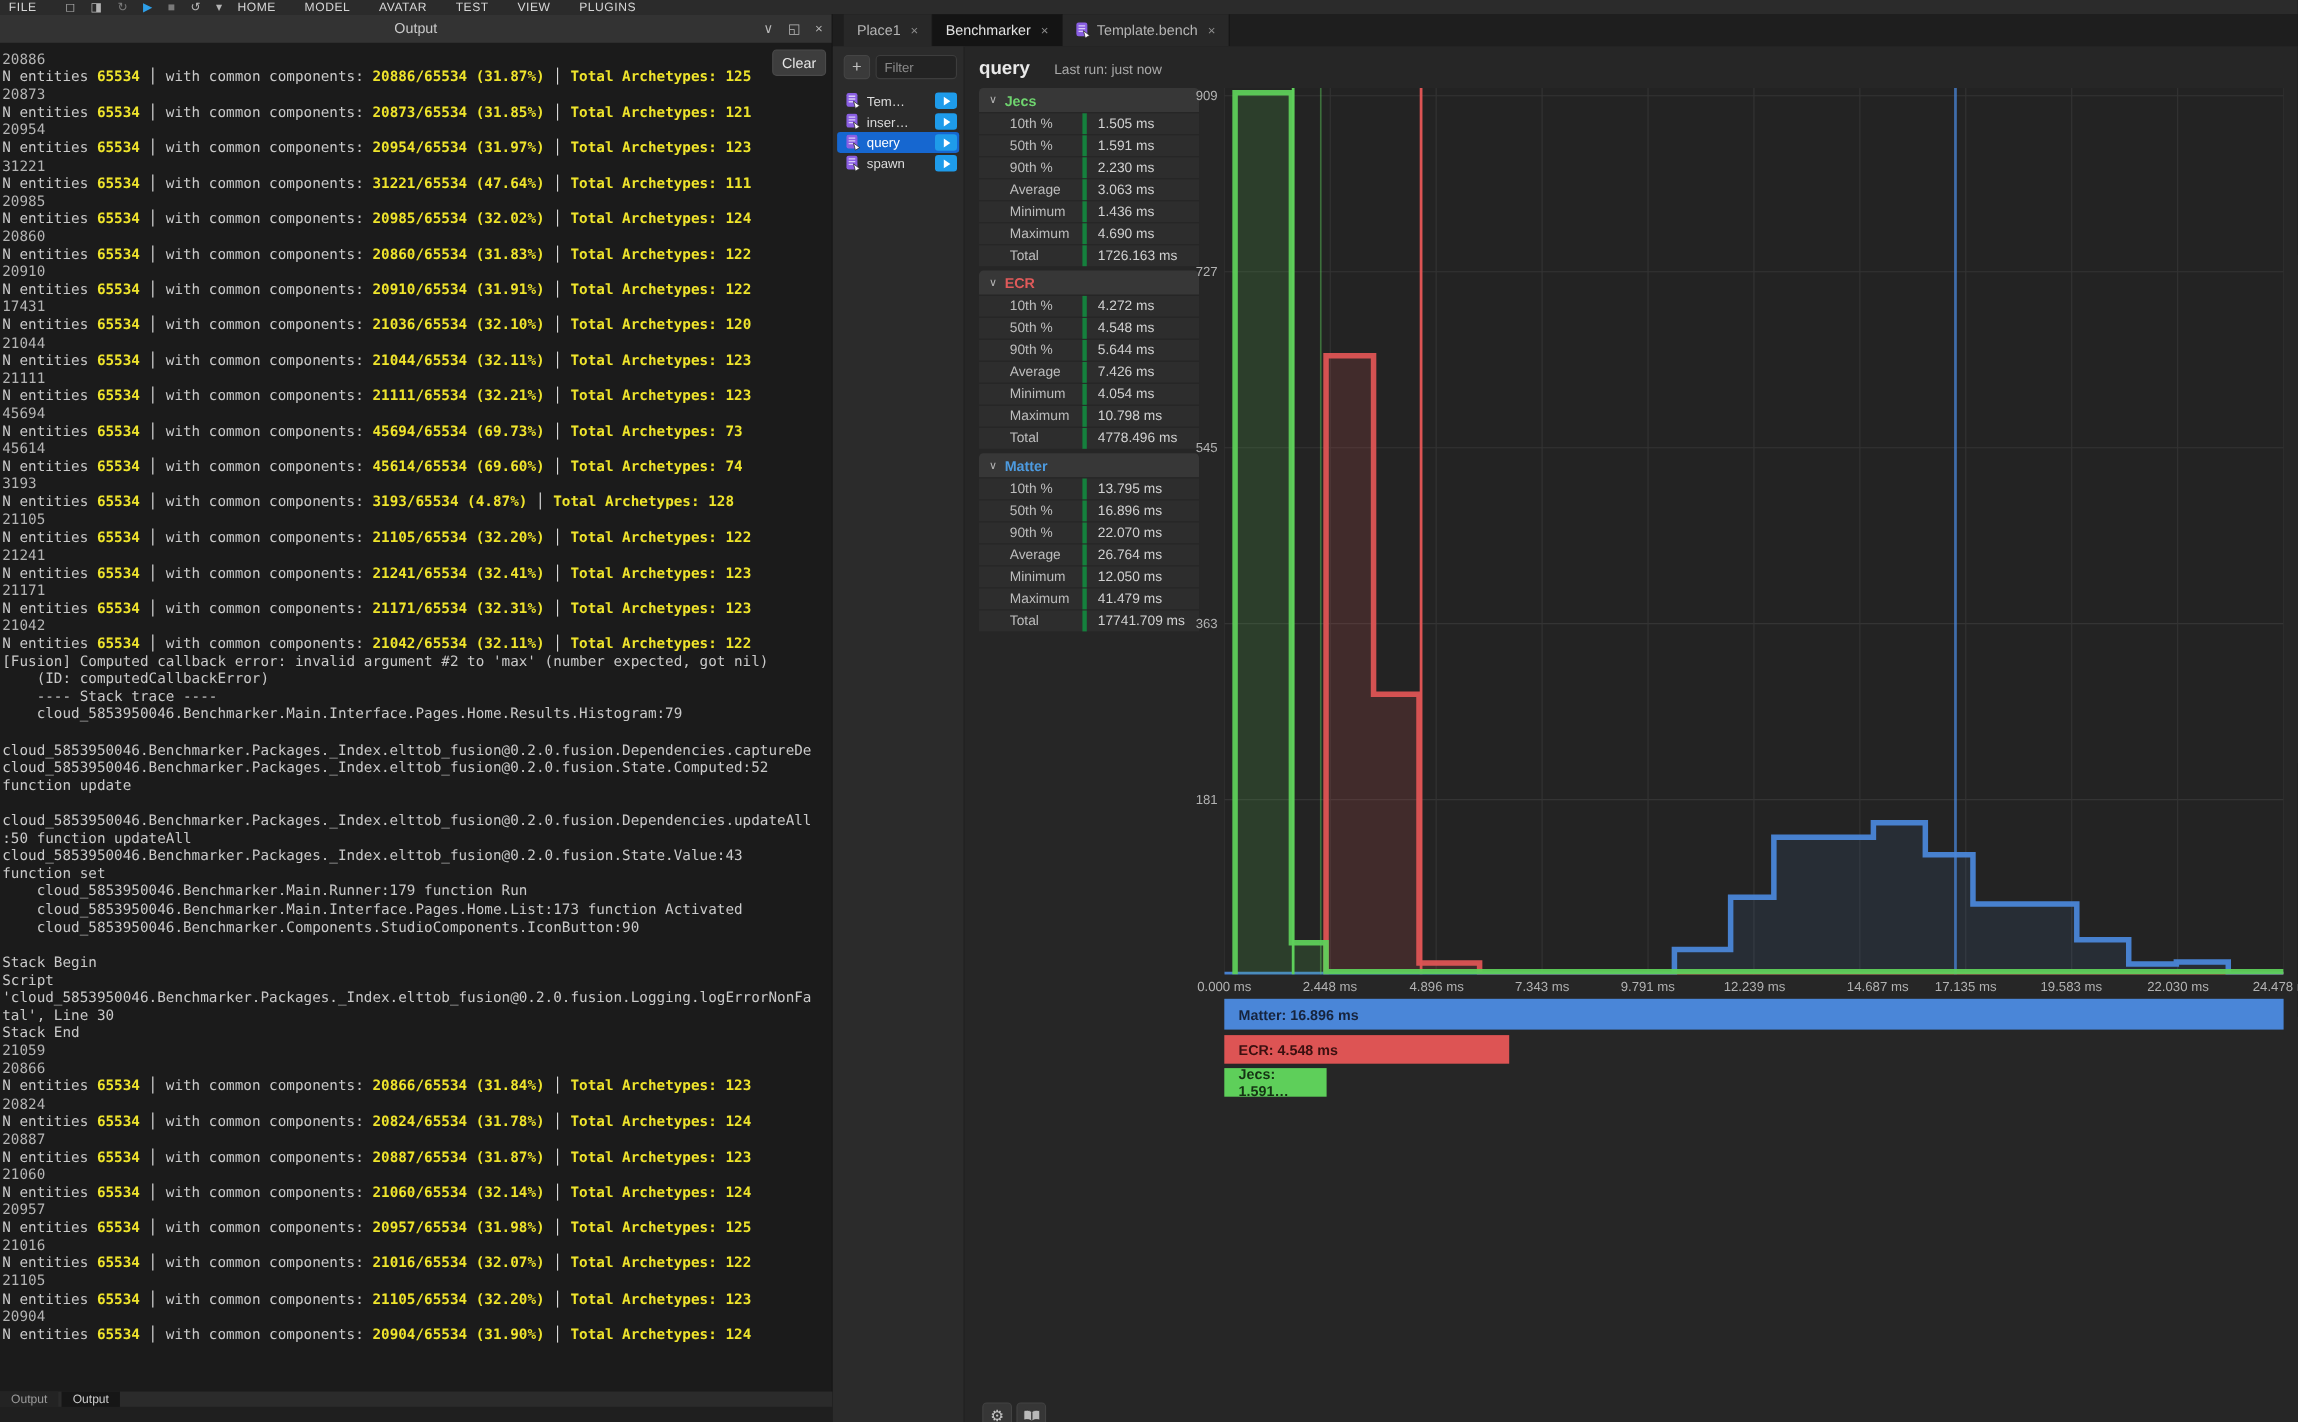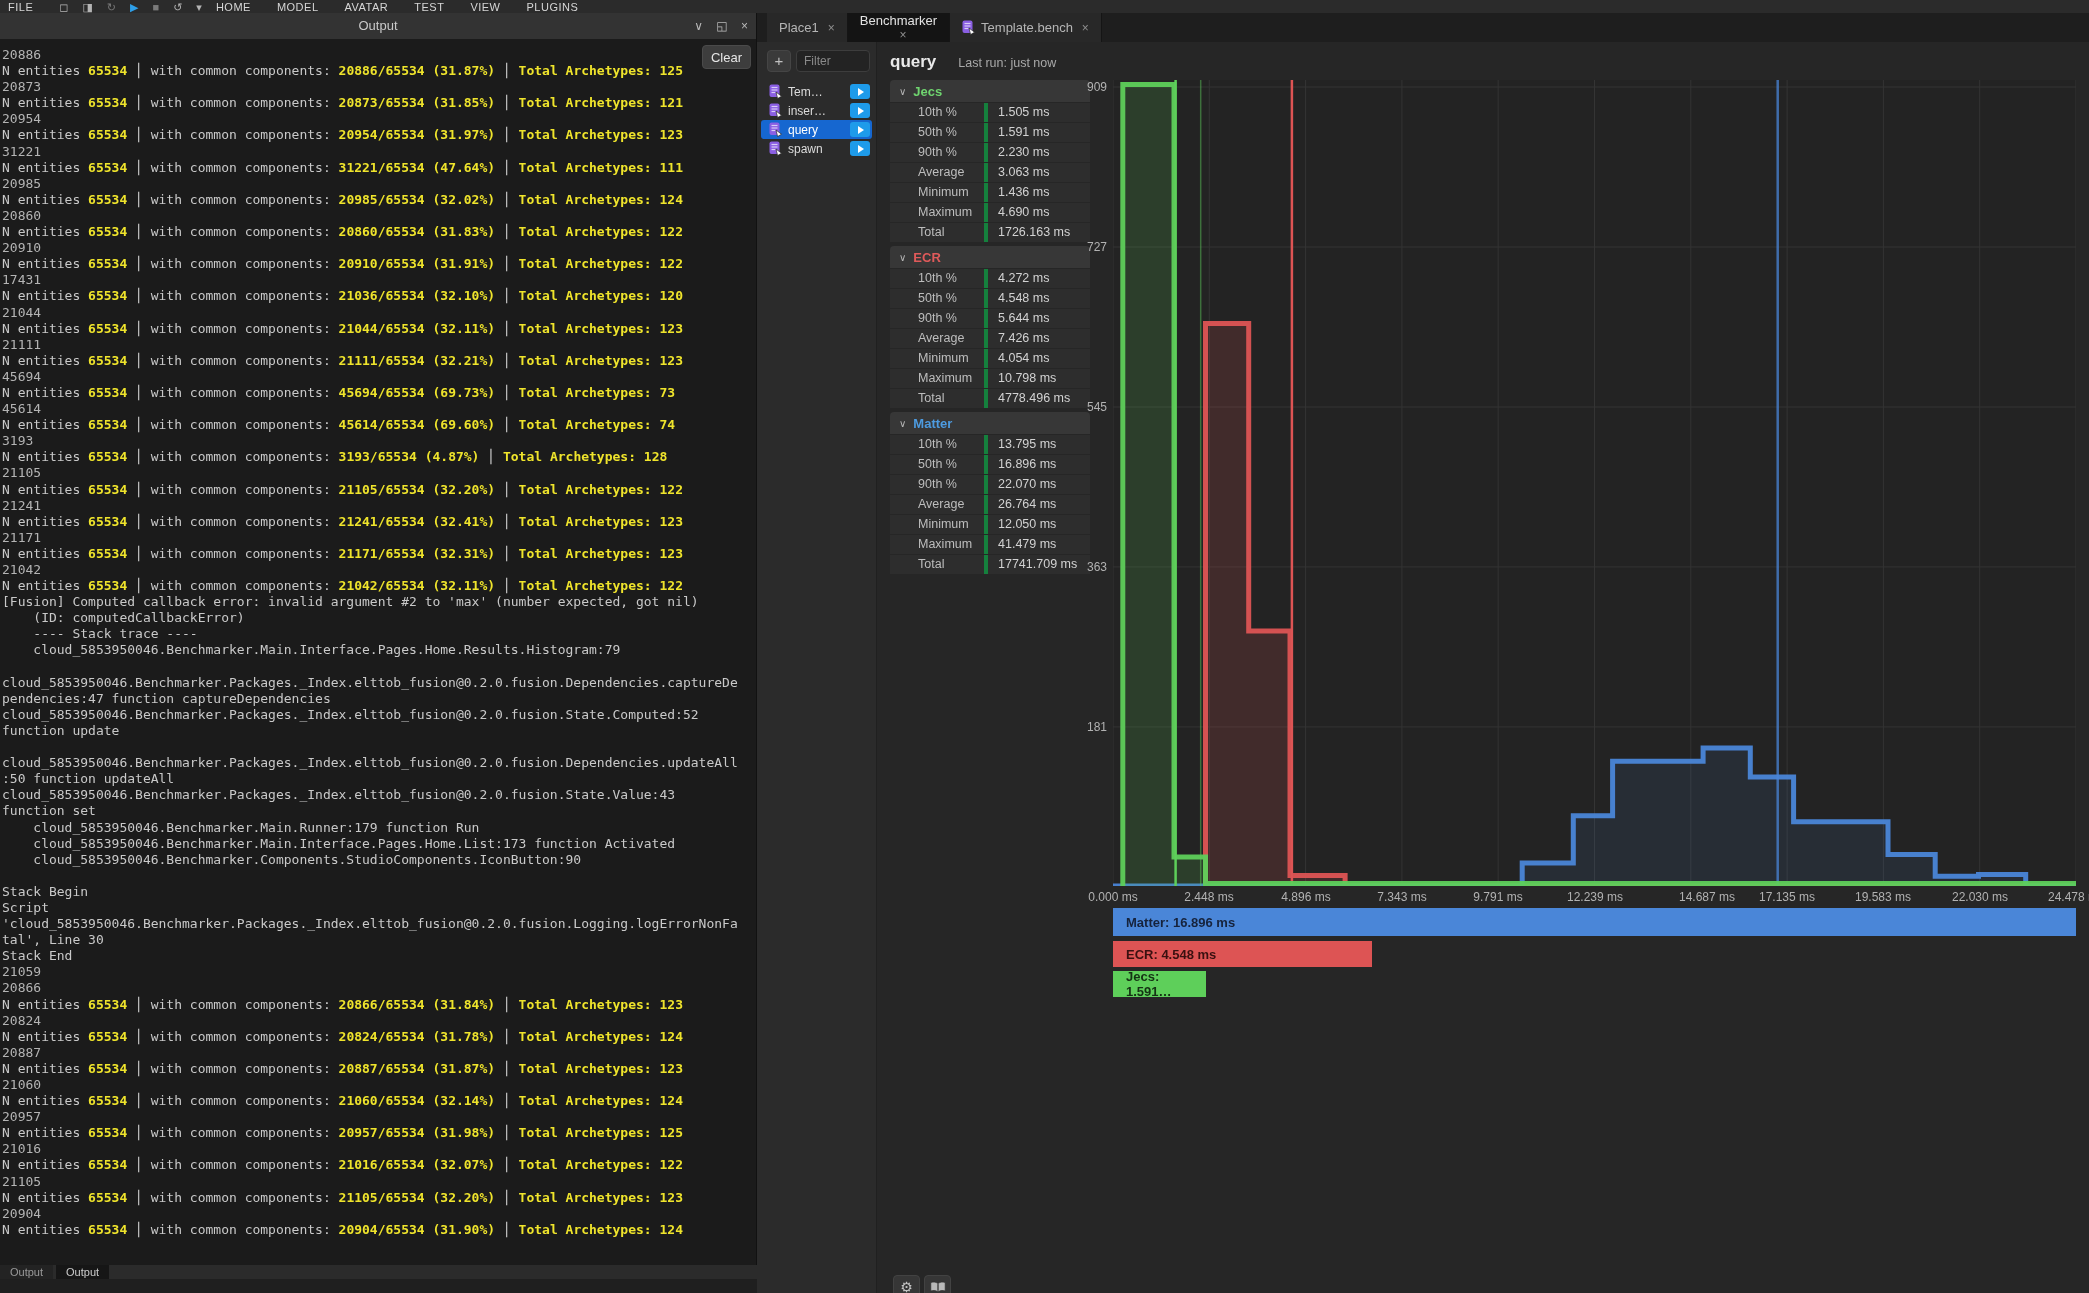--- a/index.html
+++ b/index.html
@@ -45,21 +45,21 @@
   .output-bottom-tabs { position:absolute; left:0; bottom:0; width:757px; height:14px; background:#2b2b2b; display:flex; }
   .obtab { font-size:11px; line-height:15px; padding:0 10px; color:#9a9a9a; background:#232323; margin-right:3px; }
   .obtab.active { background:#161616; color:#cccccc; }
   
   .right { position:absolute; left:757px; top:13px; right:0; bottom:0; background:#1e1e1e; }
   .tabstrip { position:absolute; left:0; top:0; right:0; height:29px; background:#1e1e1e; display:flex; align-items:stretch; padding-left:10px; }
   .etab {
     display:flex; align-items:center; padding:0 12px; font-size:13px; color:#b5b5b5;
     background:#282828; border-right:1px solid #151515; cursor:pointer; white-space:nowrap;
   }
-  .etab.active { background:#141414; color:#e2e2e2;flex-direction:column; }
+  .etab.active { background:#141414; color:#e2e2e2; }
   .etab .x { margin-left:9px; color:#8f8f8f; font-size:12px; }
   .etab .sicon { margin-right:6px; }
   
   .plugin { position:absolute; left:0; top:29px; right:0; bottom:0; background:#262626; overflow:hidden; }
   .bench-list { position:absolute; left:0; top:0; width:120px; bottom:0; background:#2b2b2b; border-right:1px solid #202020; }
   .bl-toolbar { position:absolute; left:10px; top:8px; right:6px; height:22px; display:flex; }
   .add-btn {
     width:24px; height:22px; background:#3a3a3a; border:1px solid #454545; border-radius:4px;
     color:#c0c0c0; font-size:15px; line-height:20px; text-align:center; margin-right:5px; cursor:pointer;
   }
@@ -163,21 +163,20 @@
           <div class="cline"><span class="c-num">21171</span></div>
           <div class="cline"><span class="c-txt">N entities </span><span class="c-y">65534</span><span class="c-sep"> │ </span><span class="c-txt">with common components: </span><span class="c-y">21171/65534 (32.31%)</span><span class="c-sep"> │ </span><span class="c-y">Total Archetypes: 123</span></div>
           <div class="cline"><span class="c-num">21042</span></div>
           <div class="cline"><span class="c-txt">N entities </span><span class="c-y">65534</span><span class="c-sep"> │ </span><span class="c-txt">with common components: </span><span class="c-y">21042/65534 (32.11%)</span><span class="c-sep"> │ </span><span class="c-y">Total Archetypes: 122</span></div>
           <div class="cline"><span class="c-txt">[Fusion] Computed callback error: invalid argument #2 to 'max' (number expected, got nil)</span></div>
           <div class="cline"><span class="c-txt">    (ID: computedCallbackError)</span></div>
           <div class="cline"><span class="c-txt">    ---- Stack trace ----</span></div>
           <div class="cline"><span class="c-txt">    cloud_5853950046.Benchmarker.Main.Interface.Pages.Home.Results.Histogram:79</span></div>
           <div class="cline"><span class="c-txt"> </span></div>
           <div class="cline"><span class="c-txt">cloud_5853950046.Benchmarker.Packages._Index.elttob_fusion@0.2.0.fusion.Dependencies.captureDe</span></div>
-          <div class="cline"><span class="c-txt">pendencies:47 function captureDependencies</span></div>
           <div class="cline"><span class="c-txt">cloud_5853950046.Benchmarker.Packages._Index.elttob_fusion@0.2.0.fusion.State.Computed:52</span></div>
           <div class="cline"><span class="c-txt">function update</span></div>
           <div class="cline"><span class="c-txt"> </span></div>
           <div class="cline"><span class="c-txt">cloud_5853950046.Benchmarker.Packages._Index.elttob_fusion@0.2.0.fusion.Dependencies.updateAll</span></div>
           <div class="cline"><span class="c-txt">:50 function updateAll</span></div>
           <div class="cline"><span class="c-txt">cloud_5853950046.Benchmarker.Packages._Index.elttob_fusion@0.2.0.fusion.State.Value:43</span></div>
           <div class="cline"><span class="c-txt">function set</span></div>
           <div class="cline"><span class="c-txt">    cloud_5853950046.Benchmarker.Main.Runner:179 function Run</span></div>
           <div class="cline"><span class="c-txt">    cloud_5853950046.Benchmarker.Main.Interface.Pages.Home.List:173 function Activated</span></div>
           <div class="cline"><span class="c-txt">    cloud_5853950046.Benchmarker.Components.StudioComponents.IconButton:90</span></div>

